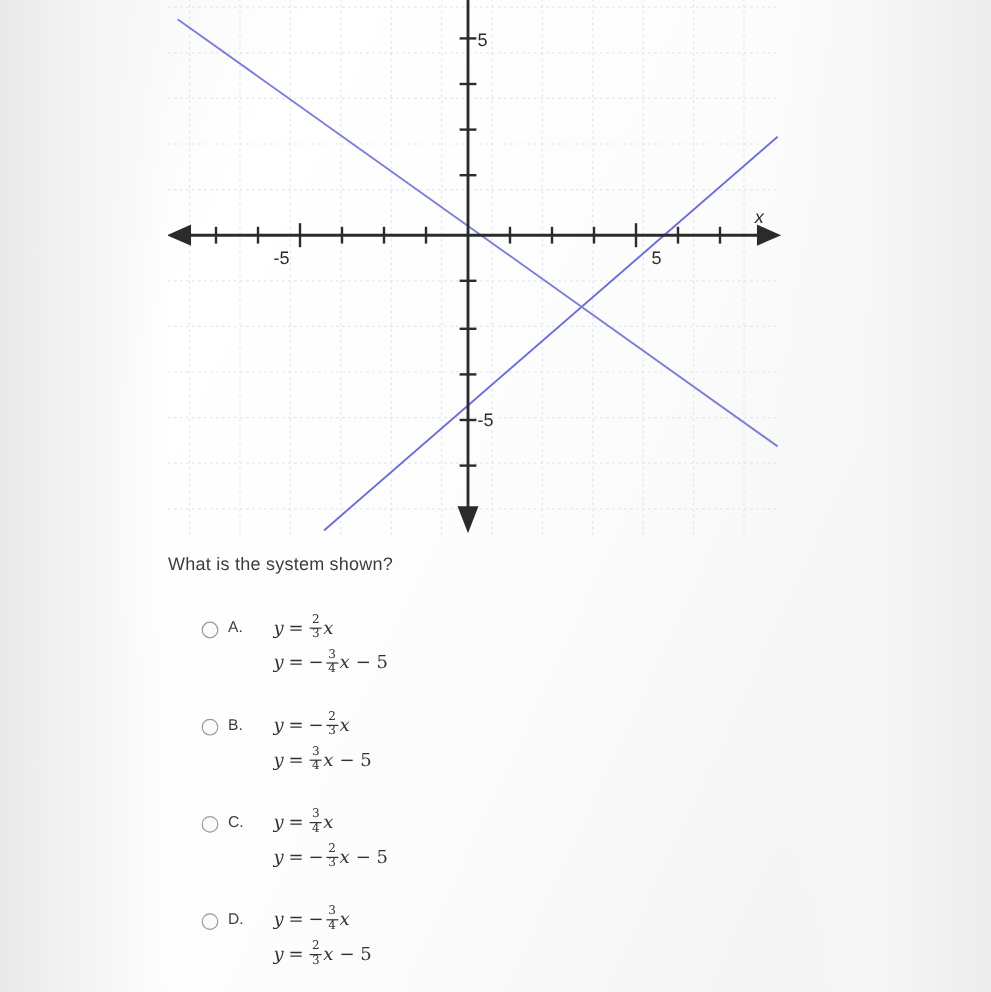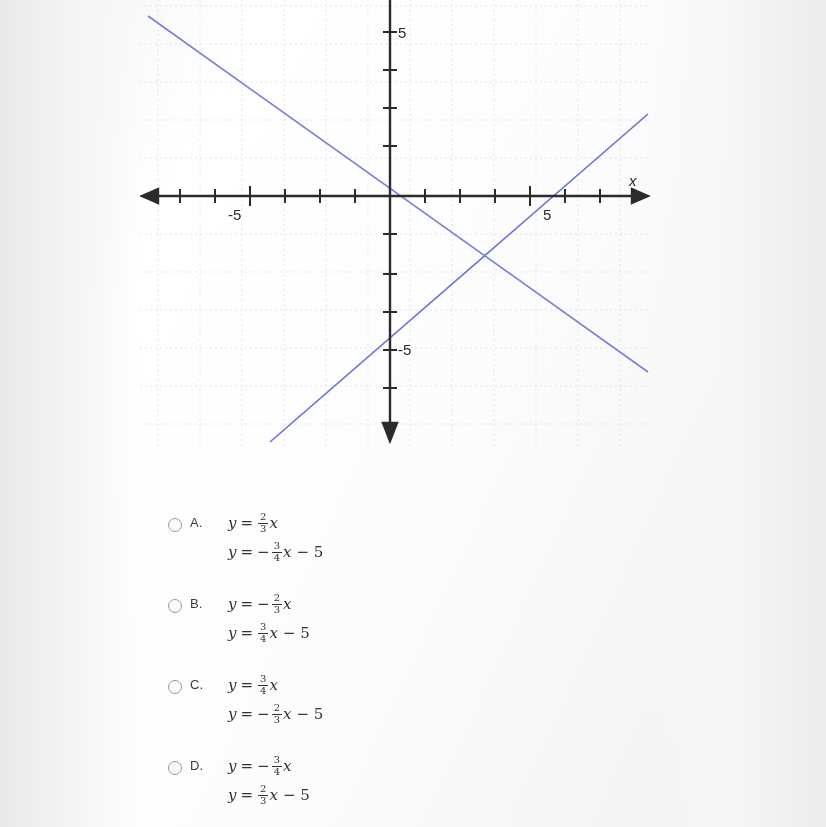--- a/index.html
+++ b/index.html
@@ -205,20 +205,21 @@
       </g>
 
       <text x="88" y="226" font-family="Liberation Sans, sans-serif" font-size="15" fill="#2b2b2b">-5</text>
       <text x="403" y="226" font-family="Liberation Sans, sans-serif" font-size="15" fill="#2b2b2b">5</text>
       <text x="258" y="44" font-family="Liberation Sans, sans-serif" font-size="15" fill="#2b2b2b">5</text>
       <text x="258" y="361" font-family="Liberation Sans, sans-serif" font-size="15" fill="#2b2b2b">-5</text>
       <text x="489" y="192" font-family="Liberation Sans, sans-serif" font-size="15" font-style="italic" fill="#2b2b2b">x</text>
     </svg>
   </div>
 
+  <div id="question">What is the system shown?</div>
 
   <div id="answers">
 
     <div class="answer-row">
       <div class="radio"></div>
       <div class="answer-letter">A.</div>
       <div class="equations">
         <div class="eq">
           <span class="var">y</span>
           <span class="op">=</span>

